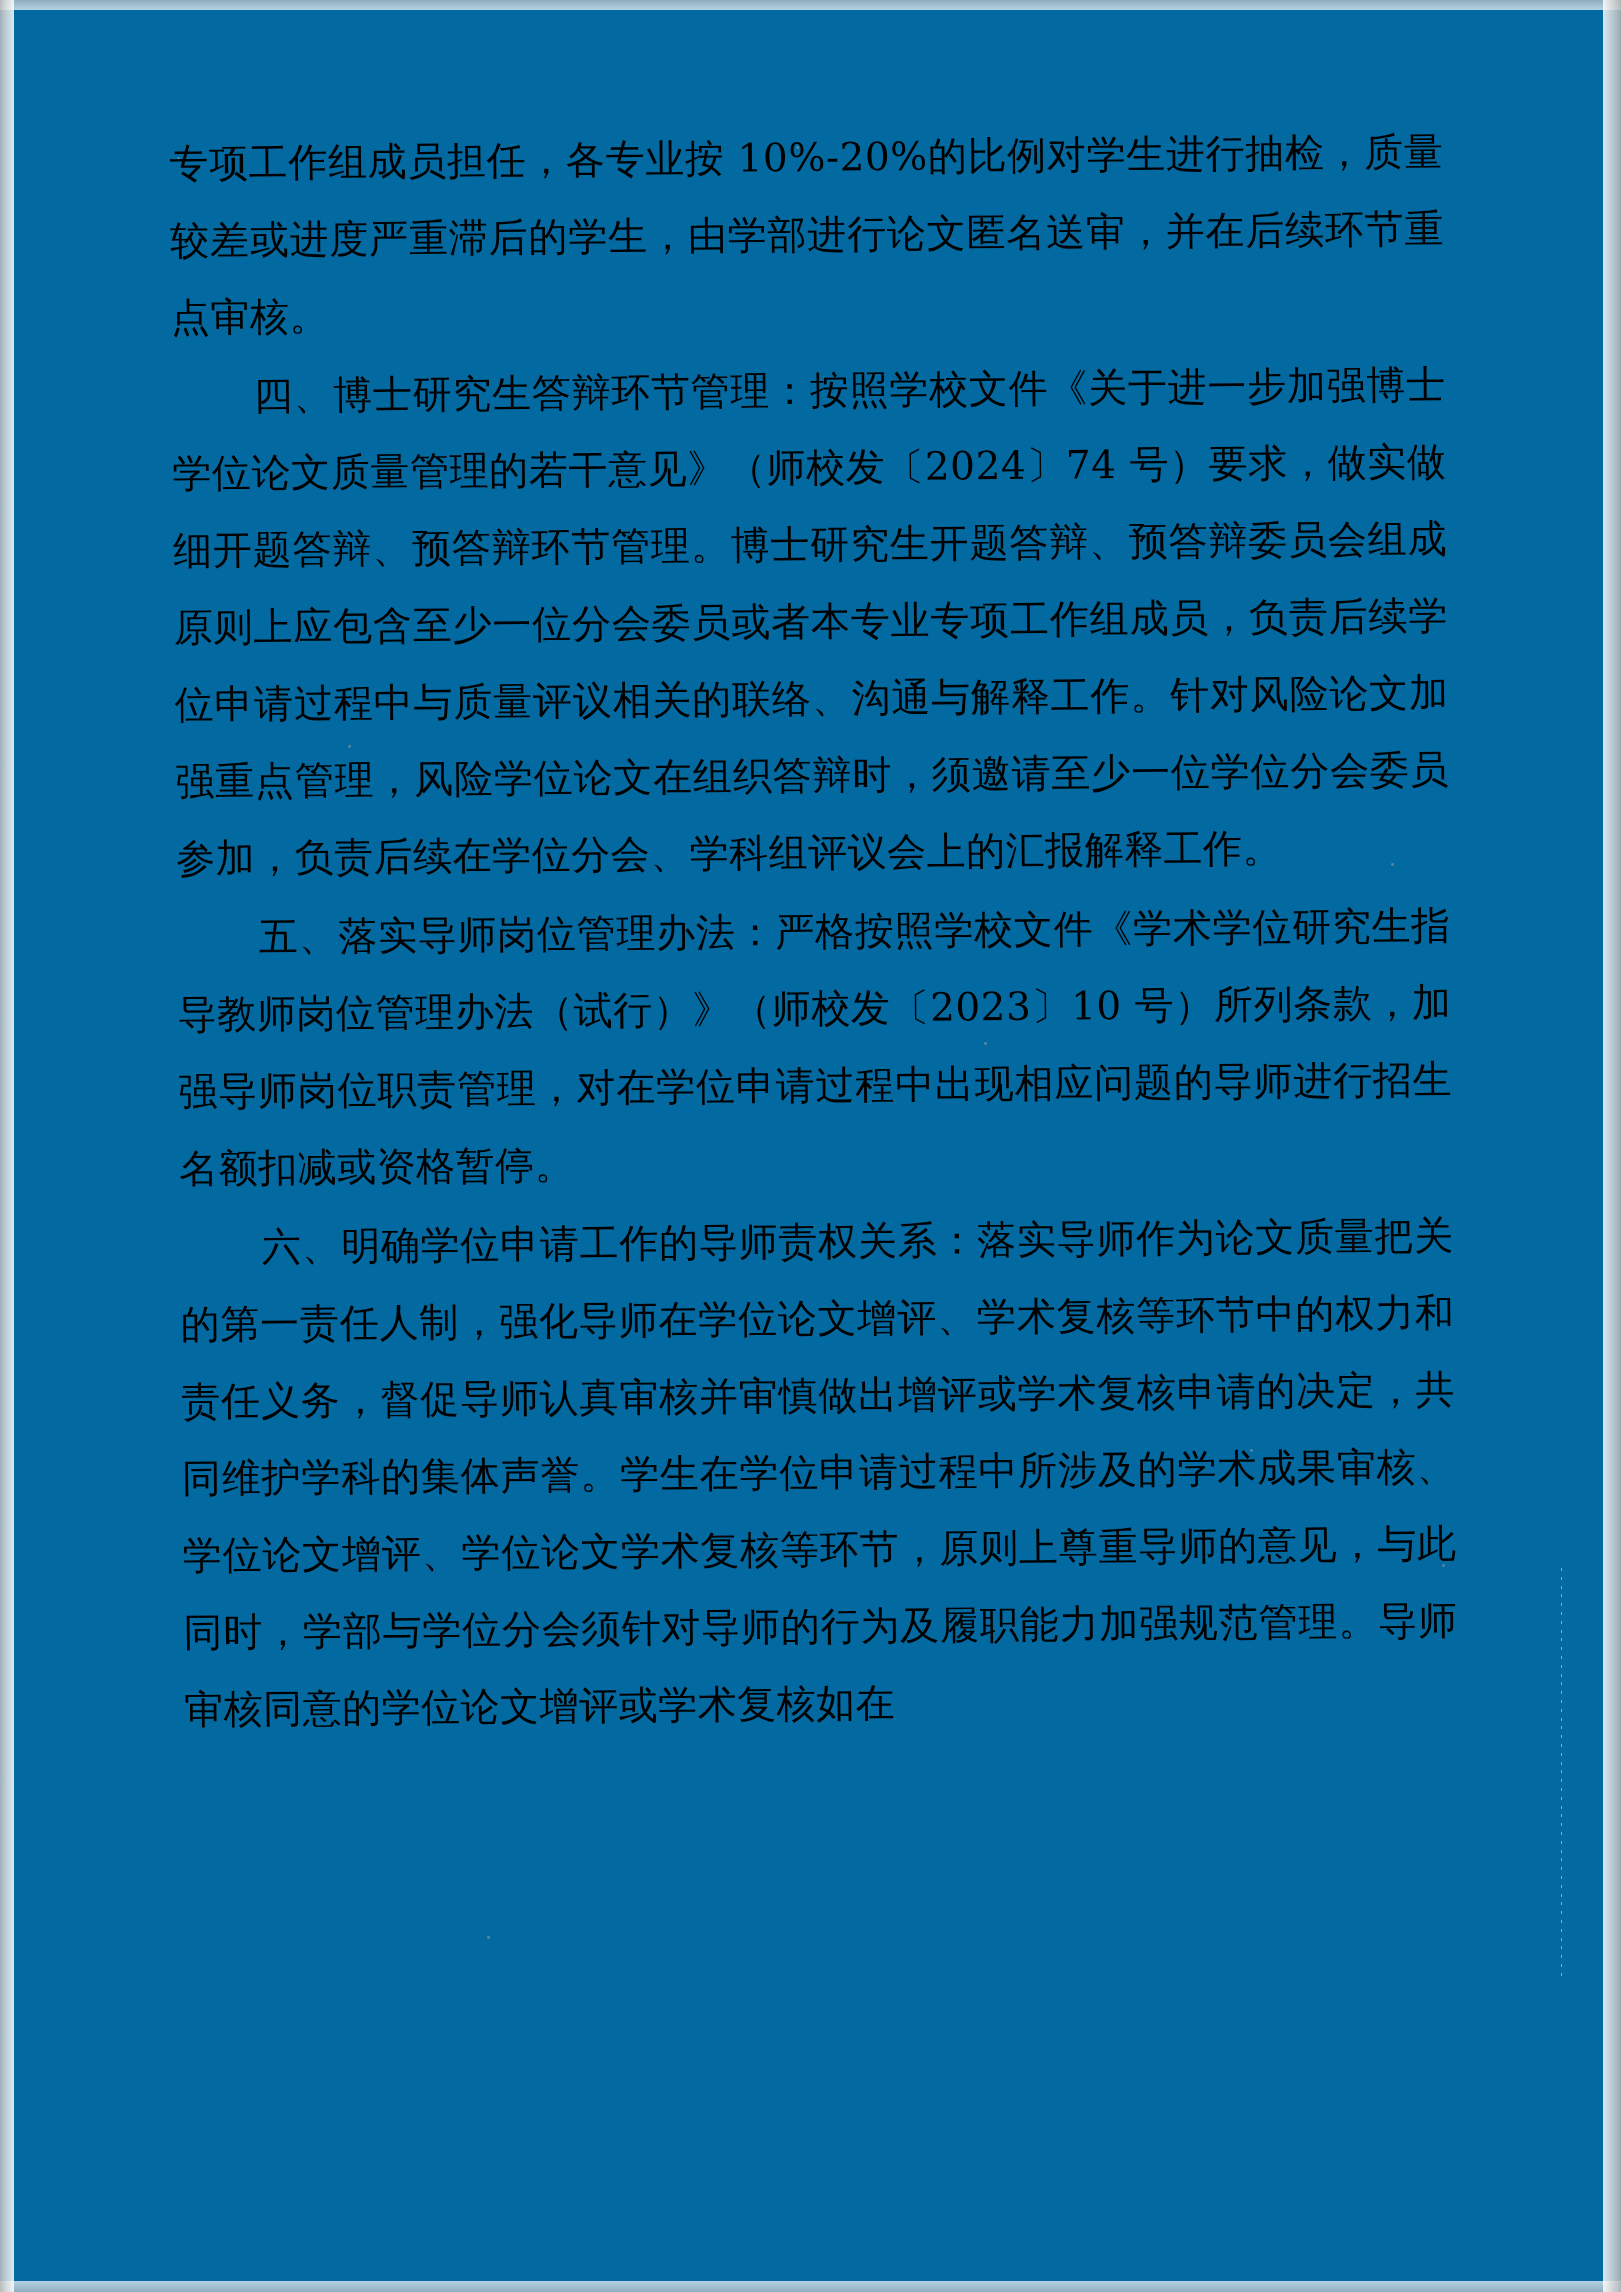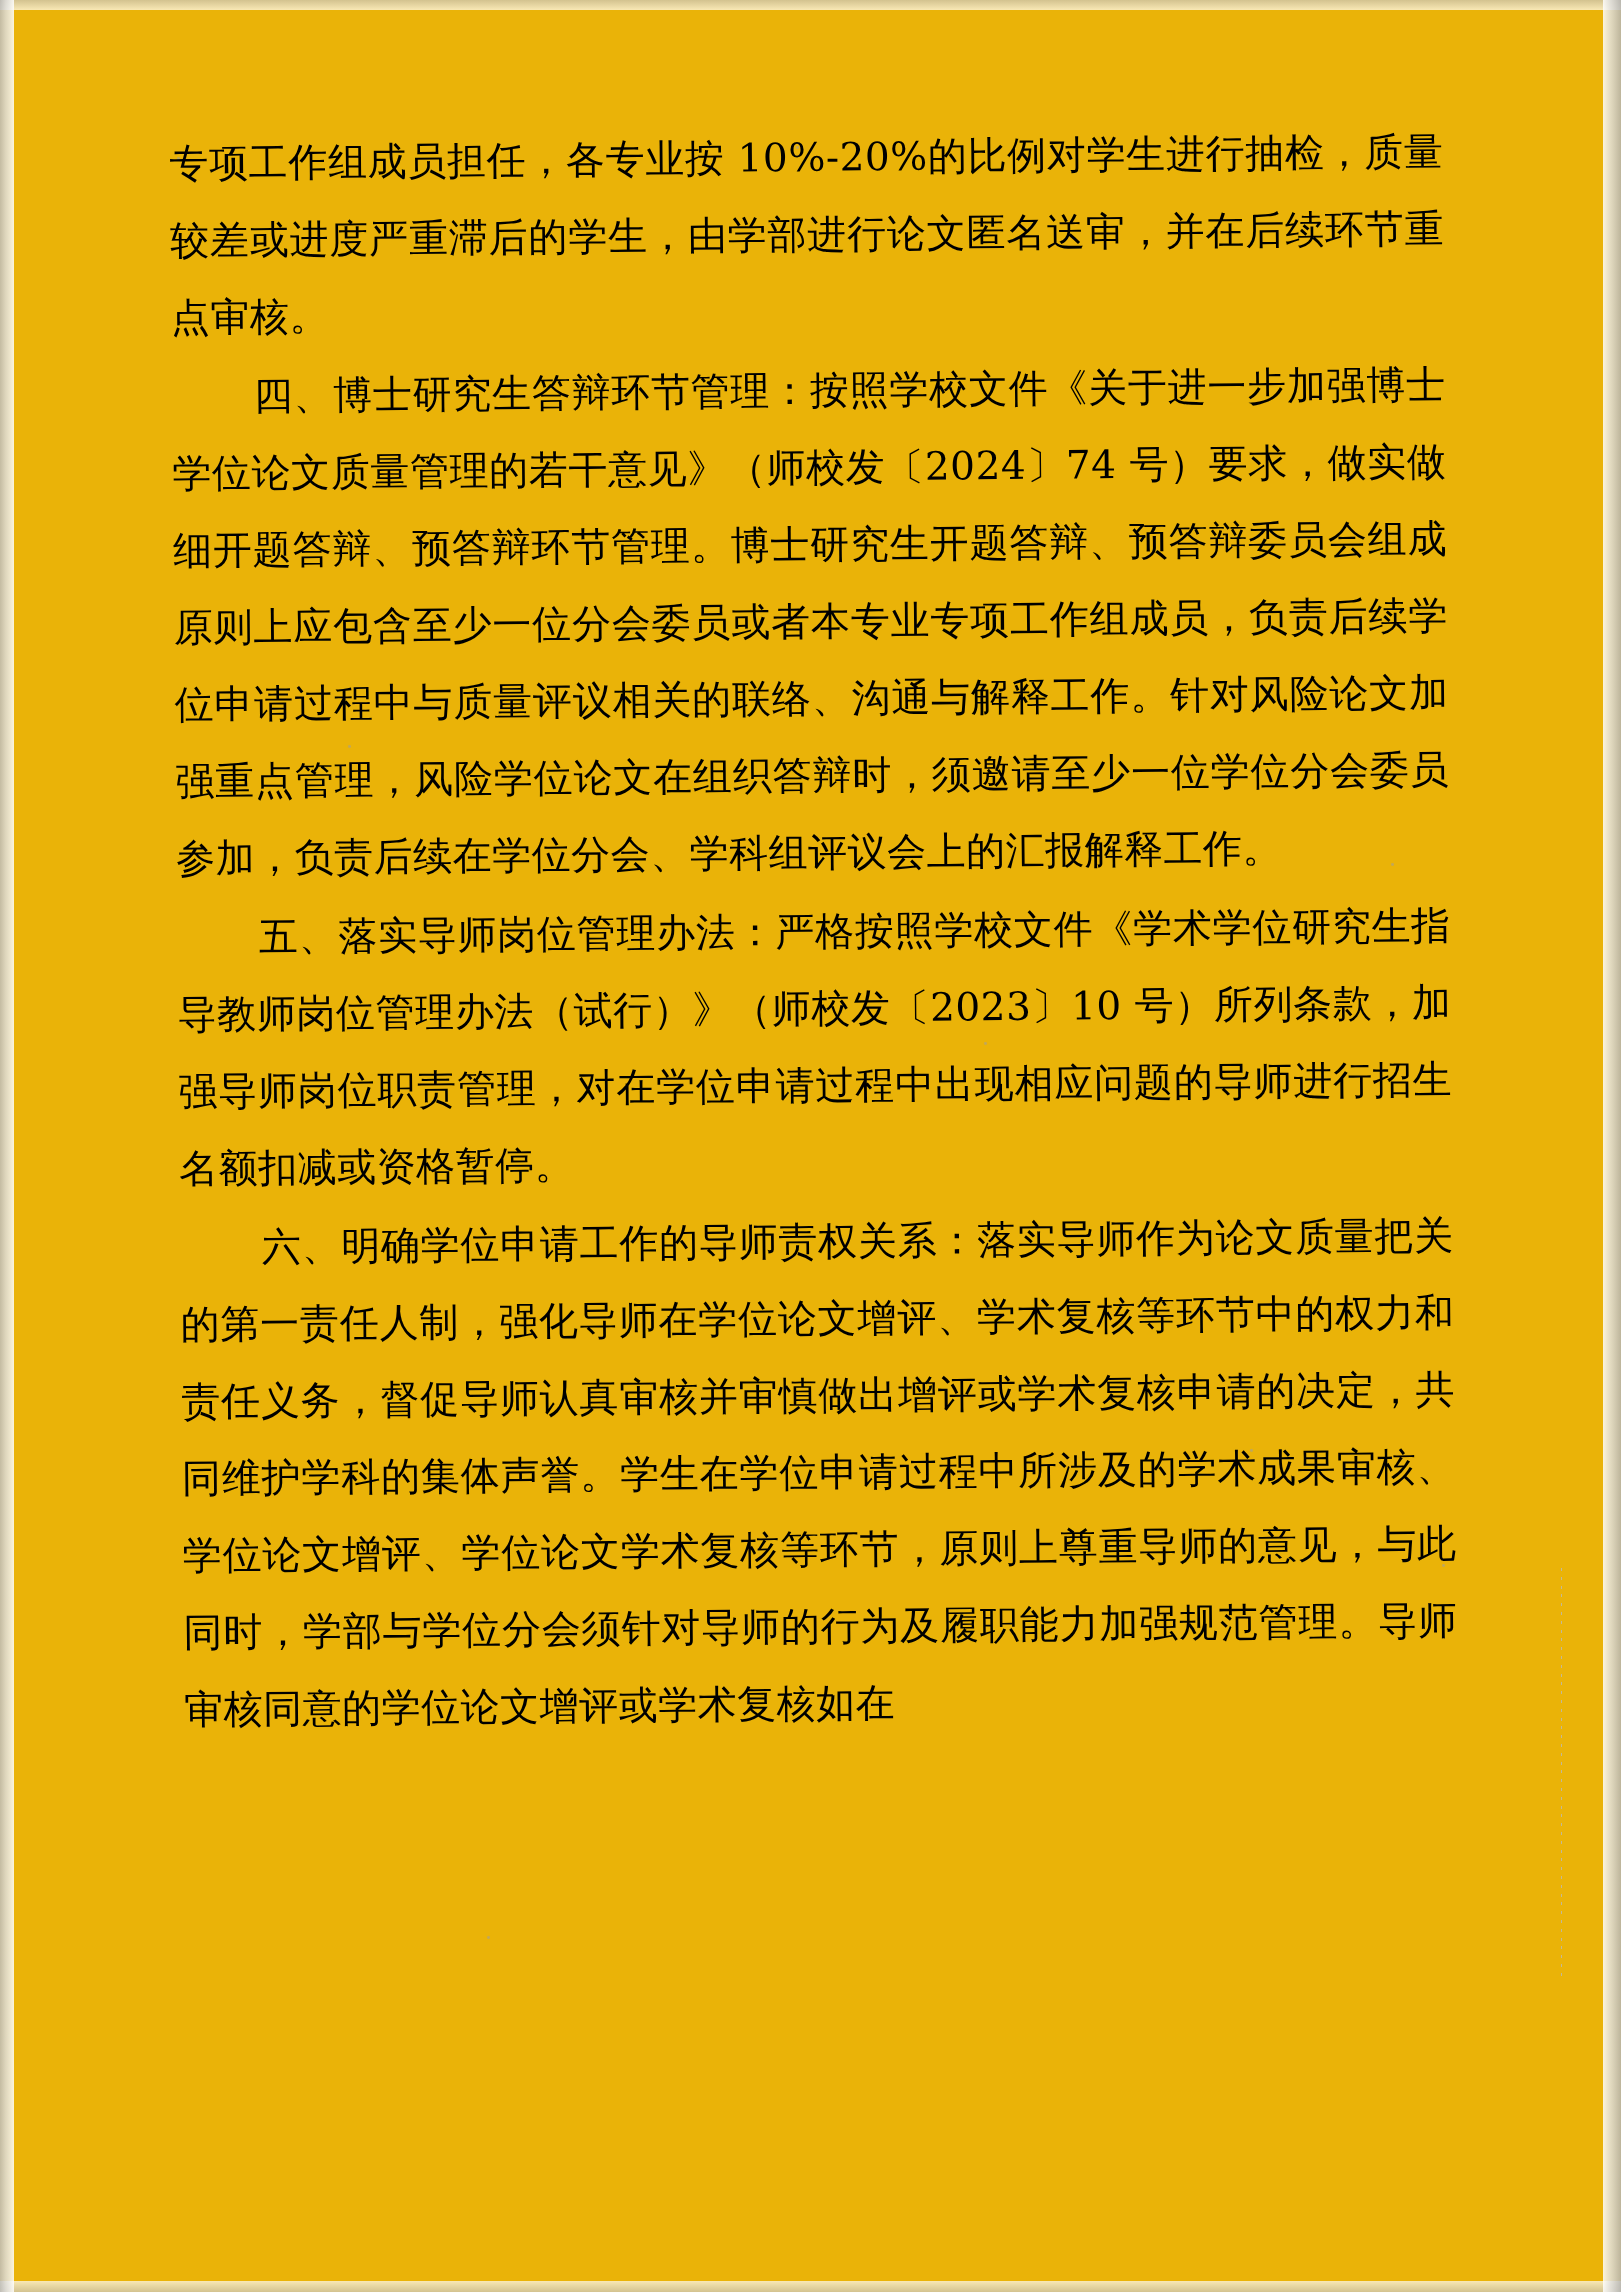--- a/index.html
+++ b/index.html
@@ -13,21 +13,21 @@
     height: 2293px;
     overflow: hidden;
     font-family: "DejaVu Serif", "Liberation Serif", serif;
   }
 
   
   .scan-wrap {
     position: relative;
     width: 1621px;
     height: 2293px;
-    background: #eab308;
+    background: #0369a1;
     overflow: hidden;
   }
 
   
   .edge {
     position: absolute;
     pointer-events: none;
   }
   .edge-left {
     left: 0; top: 0; width: 13.7px; height: 2293px;

